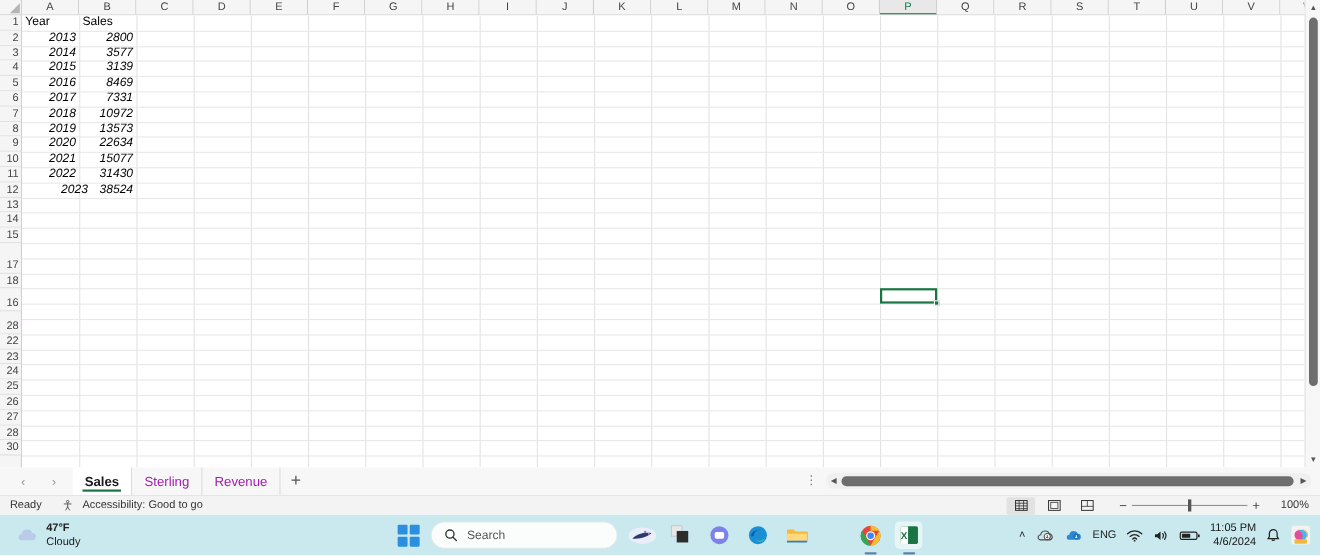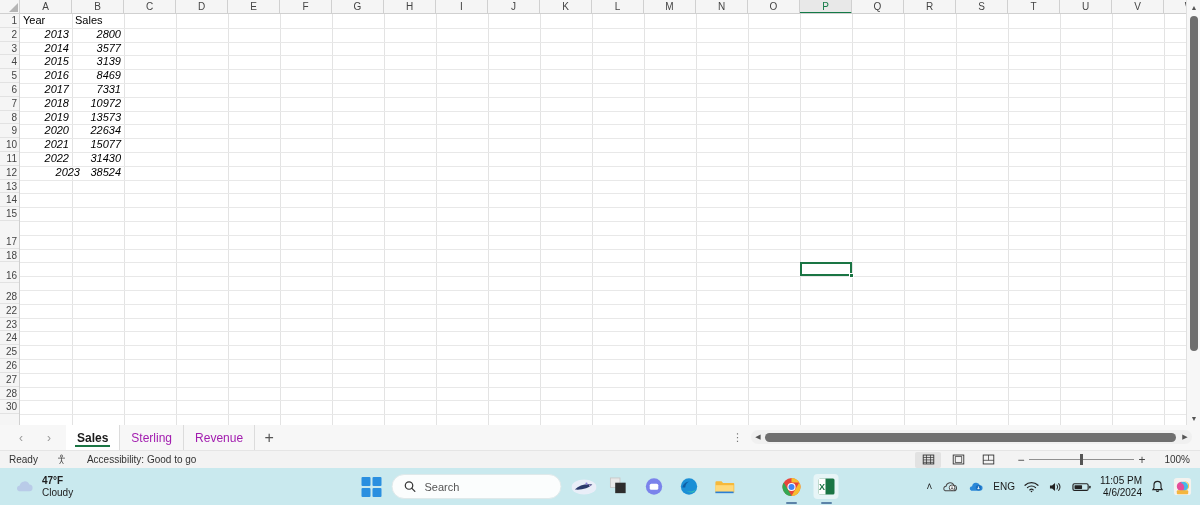--- a/index.html
+++ b/index.html
@@ -116,21 +116,21 @@
   .hs-arrow { width:14px; text-align:center; font-size:7px; color:#555; }
   .hs-thumb { position:absolute; left:14px; right:16px; height:9px; background:#6e6e6e; border-radius:5px; }
 
   
   .statusbar {
     position:absolute; left:0; top:450px; width:1200px; height:18px;
     background:#f3f3f3; display:flex; align-items:center; font-size:10px; color:#333;
     border-top:1px solid #e5e5e5;
   }
   .sb-ready { margin-left:9px; }
-  .sb-acc { margin-left:18px; display:flex; align-items:center; gap:20px; }
+  .sb-acc { margin-left:18px; display:flex; align-items:center; gap:8px; }
   .sb-right { margin-left:auto; display:flex; align-items:center; gap:0; margin-right:10px; }
   .view-btn {
     width:26px; height:16px; display:flex; align-items:center; justify-content:center;
     margin:0 2px; border-radius:2px;
   }
   .view-btn.active { background:#e2e2e2; }
   .zoom-ctrl { display:flex; align-items:center; gap:0; margin-left:10px; }
   .zoom-minus, .zoom-plus { width:16px; text-align:center; font-size:12px; color:#444; }
   .zoom-track { width:105px; height:16px; position:relative; display:flex; align-items:center; }
   .zoom-line { width:100%; height:1px; background:#909090; }

